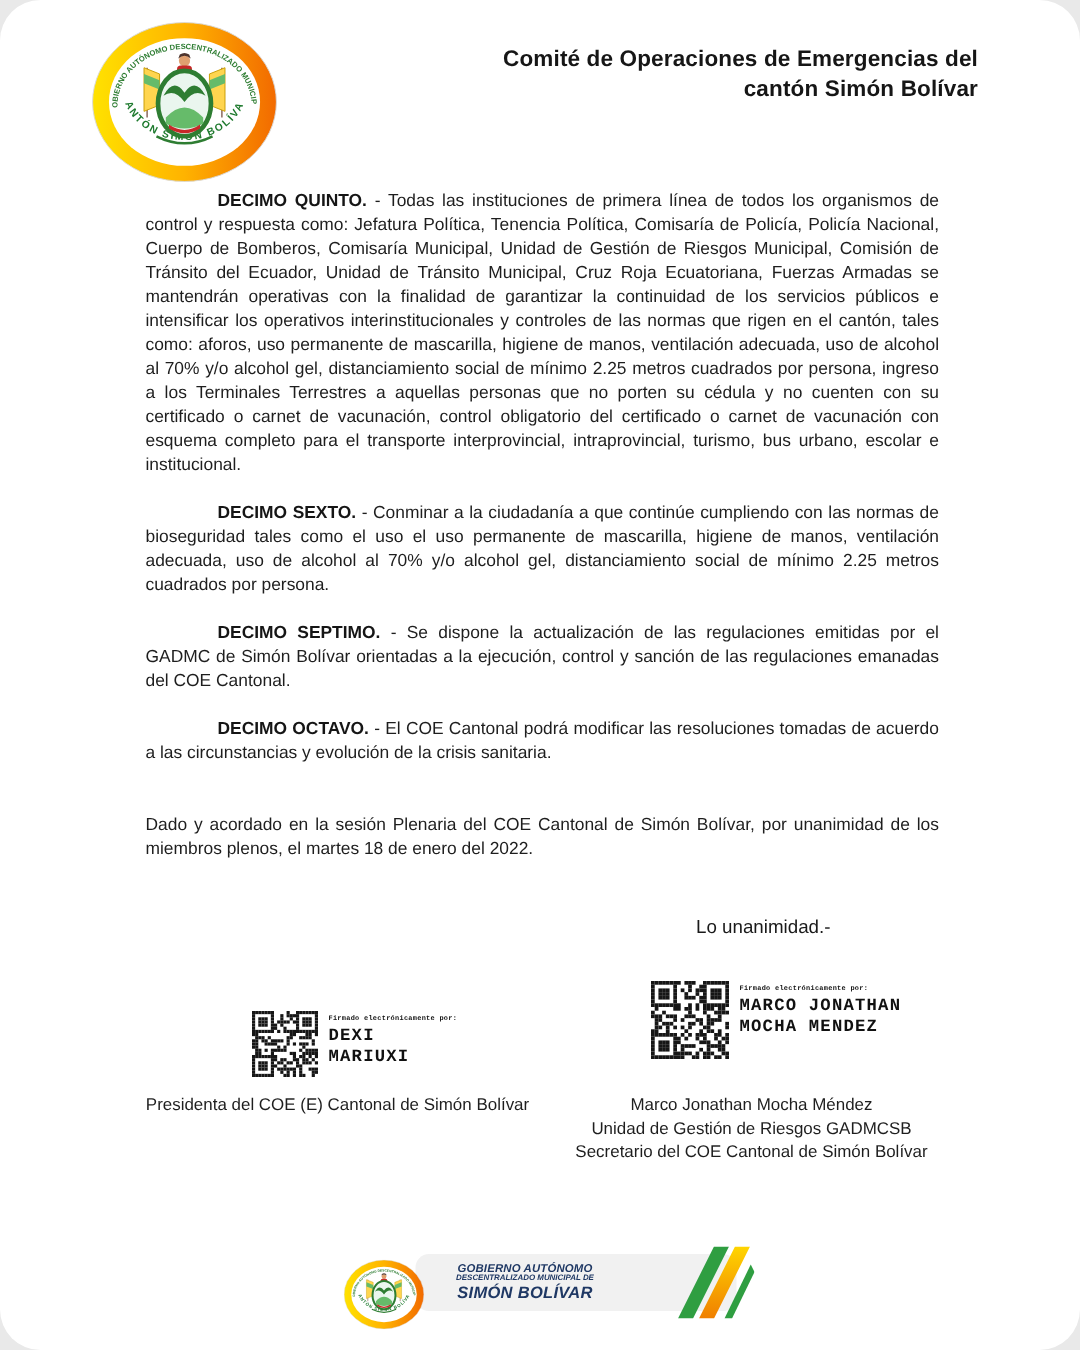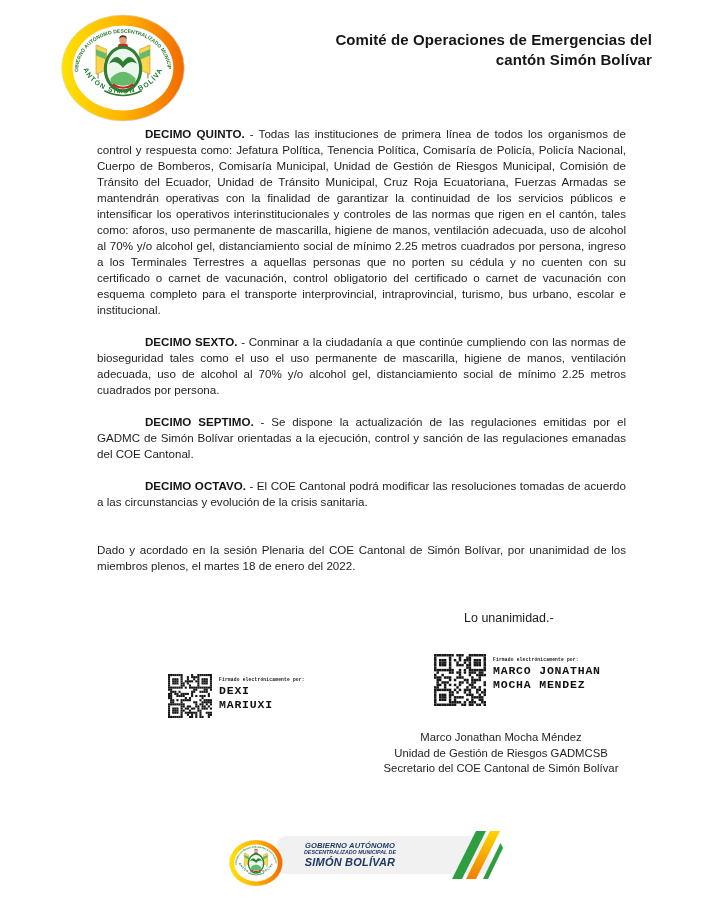--- a/index.html
+++ b/index.html
@@ -1,19 +1,19 @@
 <!DOCTYPE html>
 <html><head>
 <meta charset="utf-8">
 <style>
   html,body{margin:0;padding:0;background:#e9e9e9;}
   .page{
     position:relative; width:720px; height:900px; margin:0 auto;
     background:#ffffff; overflow:hidden;
-    font-family:"Liberation Sans", sans-serif; color:#212121;
+    font-family:"Liberation Sans", sans-serif; color:#212121;border-radius:27px;
   }
   
   .header-seal{position:absolute; left:60px; top:14px; width:126px; height:108px;}
   .doc-title{
     position:absolute; right:68px; top:30px; text-align:right;
     font-weight:bold; font-size:15px; line-height:19.5px; color:#161616;
     letter-spacing:0.1px;
   }
   
   .body-text{
@@ -616,20 +616,21 @@
             <rect x="49.52" y="49.52" width="2.48" height="2.48"></rect>
           </svg></span>
       <span class="stamp-text">
         <div class="stamp-label">Firmado electrónicamente por:</div>
         <div class="stamp-name">MARCO JONATHAN
 MOCHA MENDEZ</div>
       </span>
     </div>
 
     <div class="sig-col sig-col-1">
+      <div>Presidenta del COE (E) Cantonal de Simón Bolívar</div>
     </div>
 
     <div class="sig-col sig-col-2">
       <div>Marco Jonathan Mocha Méndez</div>
       <div>Unidad de Gestión de Riesgos GADMCSB</div>
       <div>Secretario del COE Cantonal de Simón Bolívar</div>
     </div>
   </div>
 
   <div class="footer-logo">

